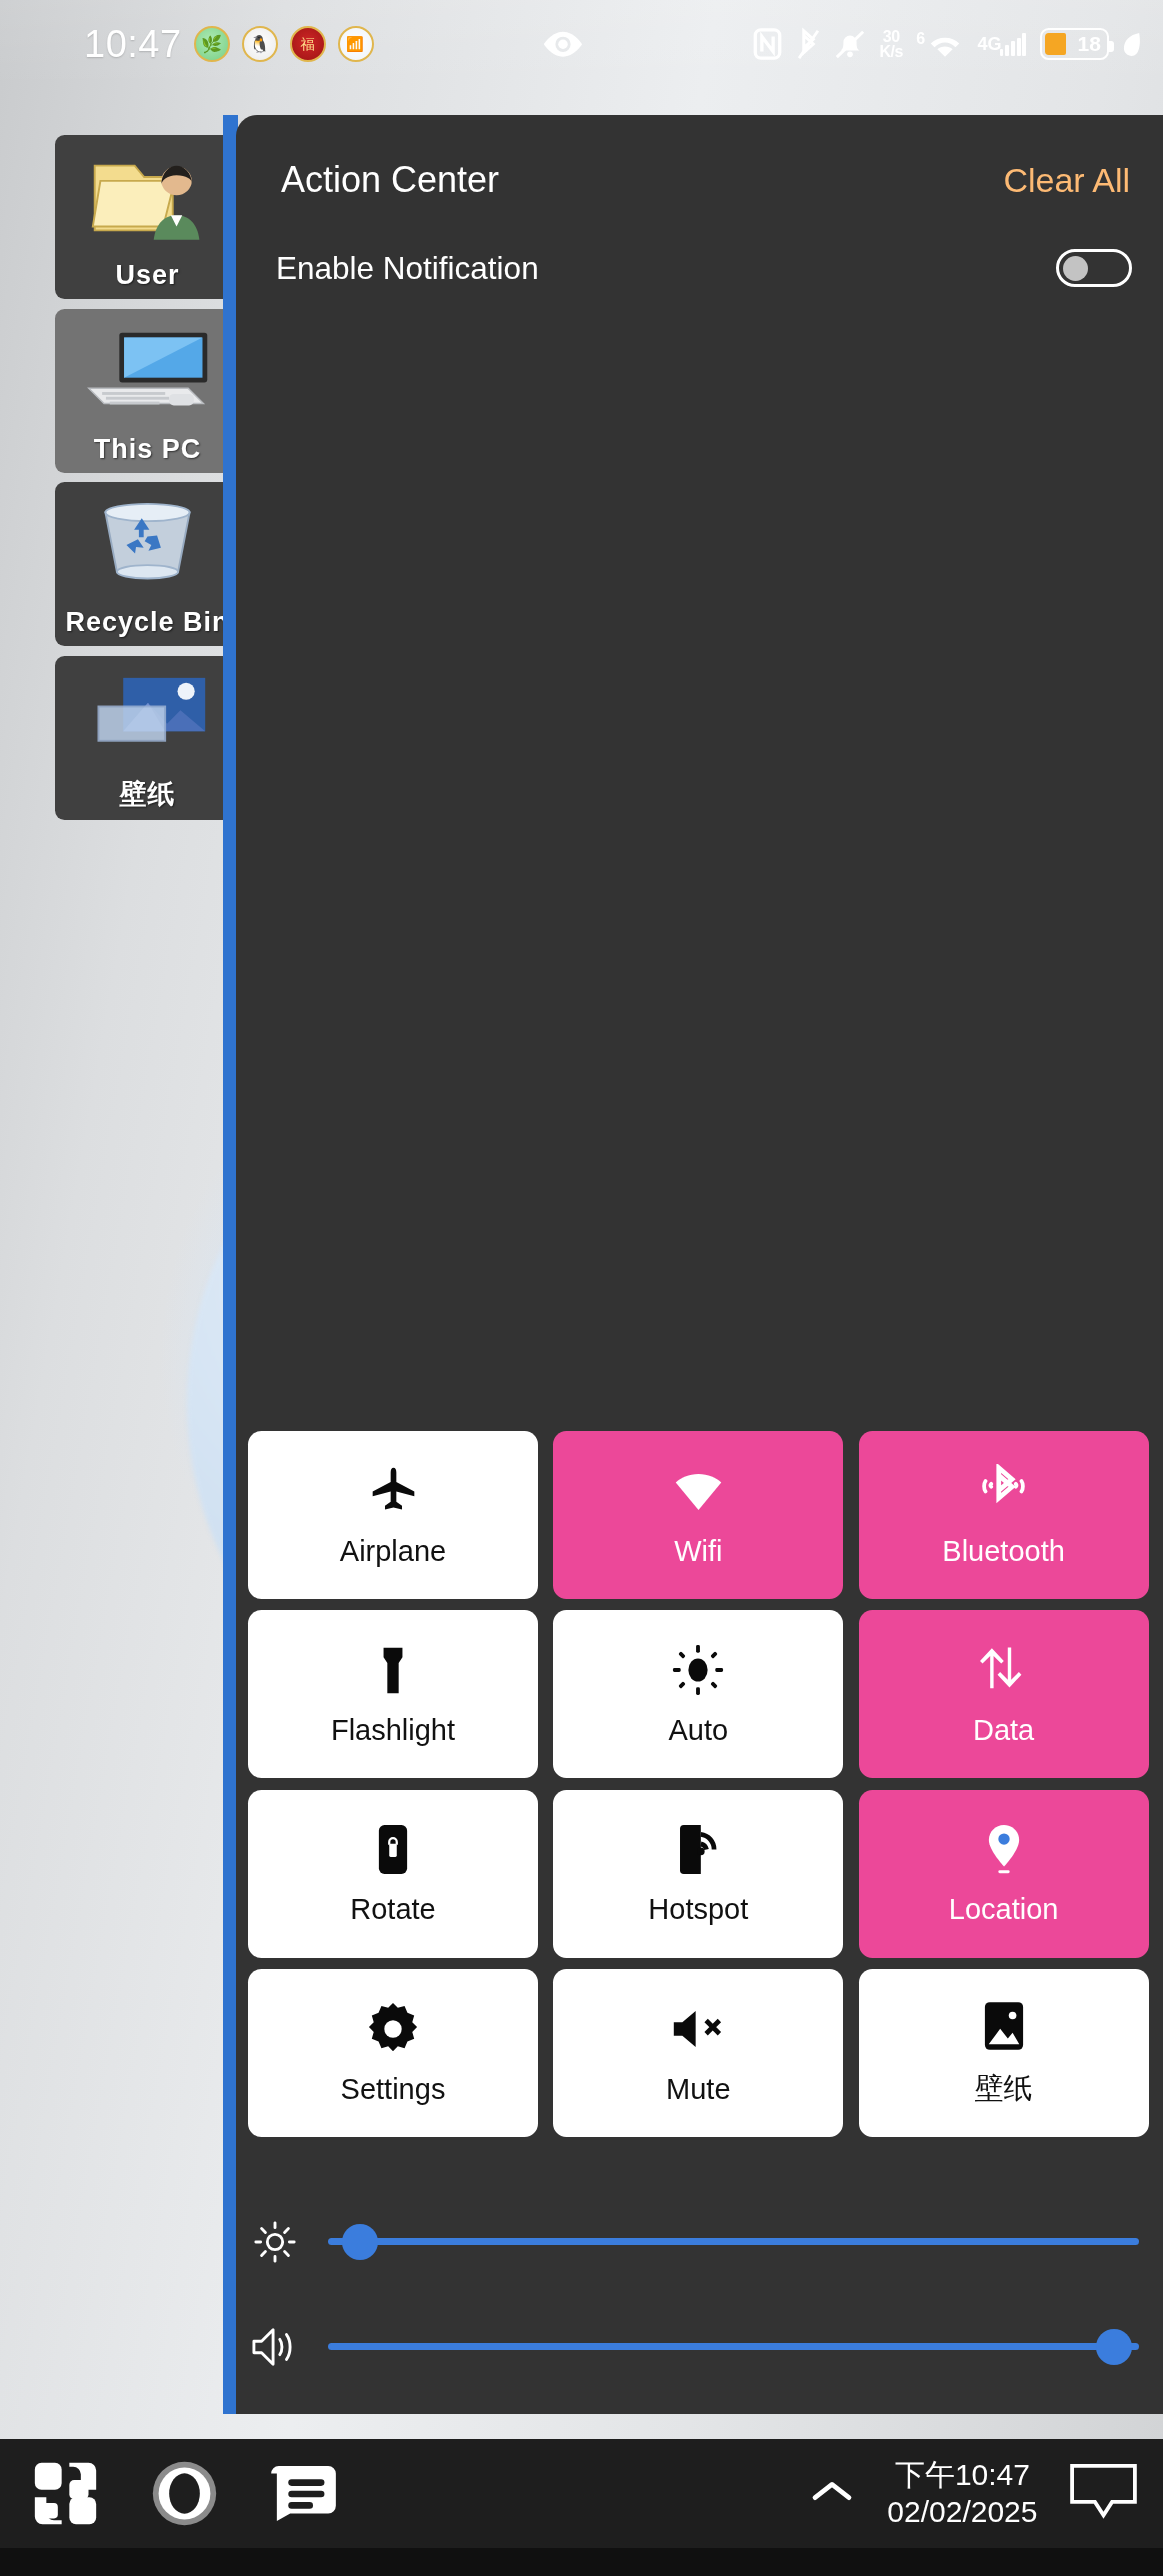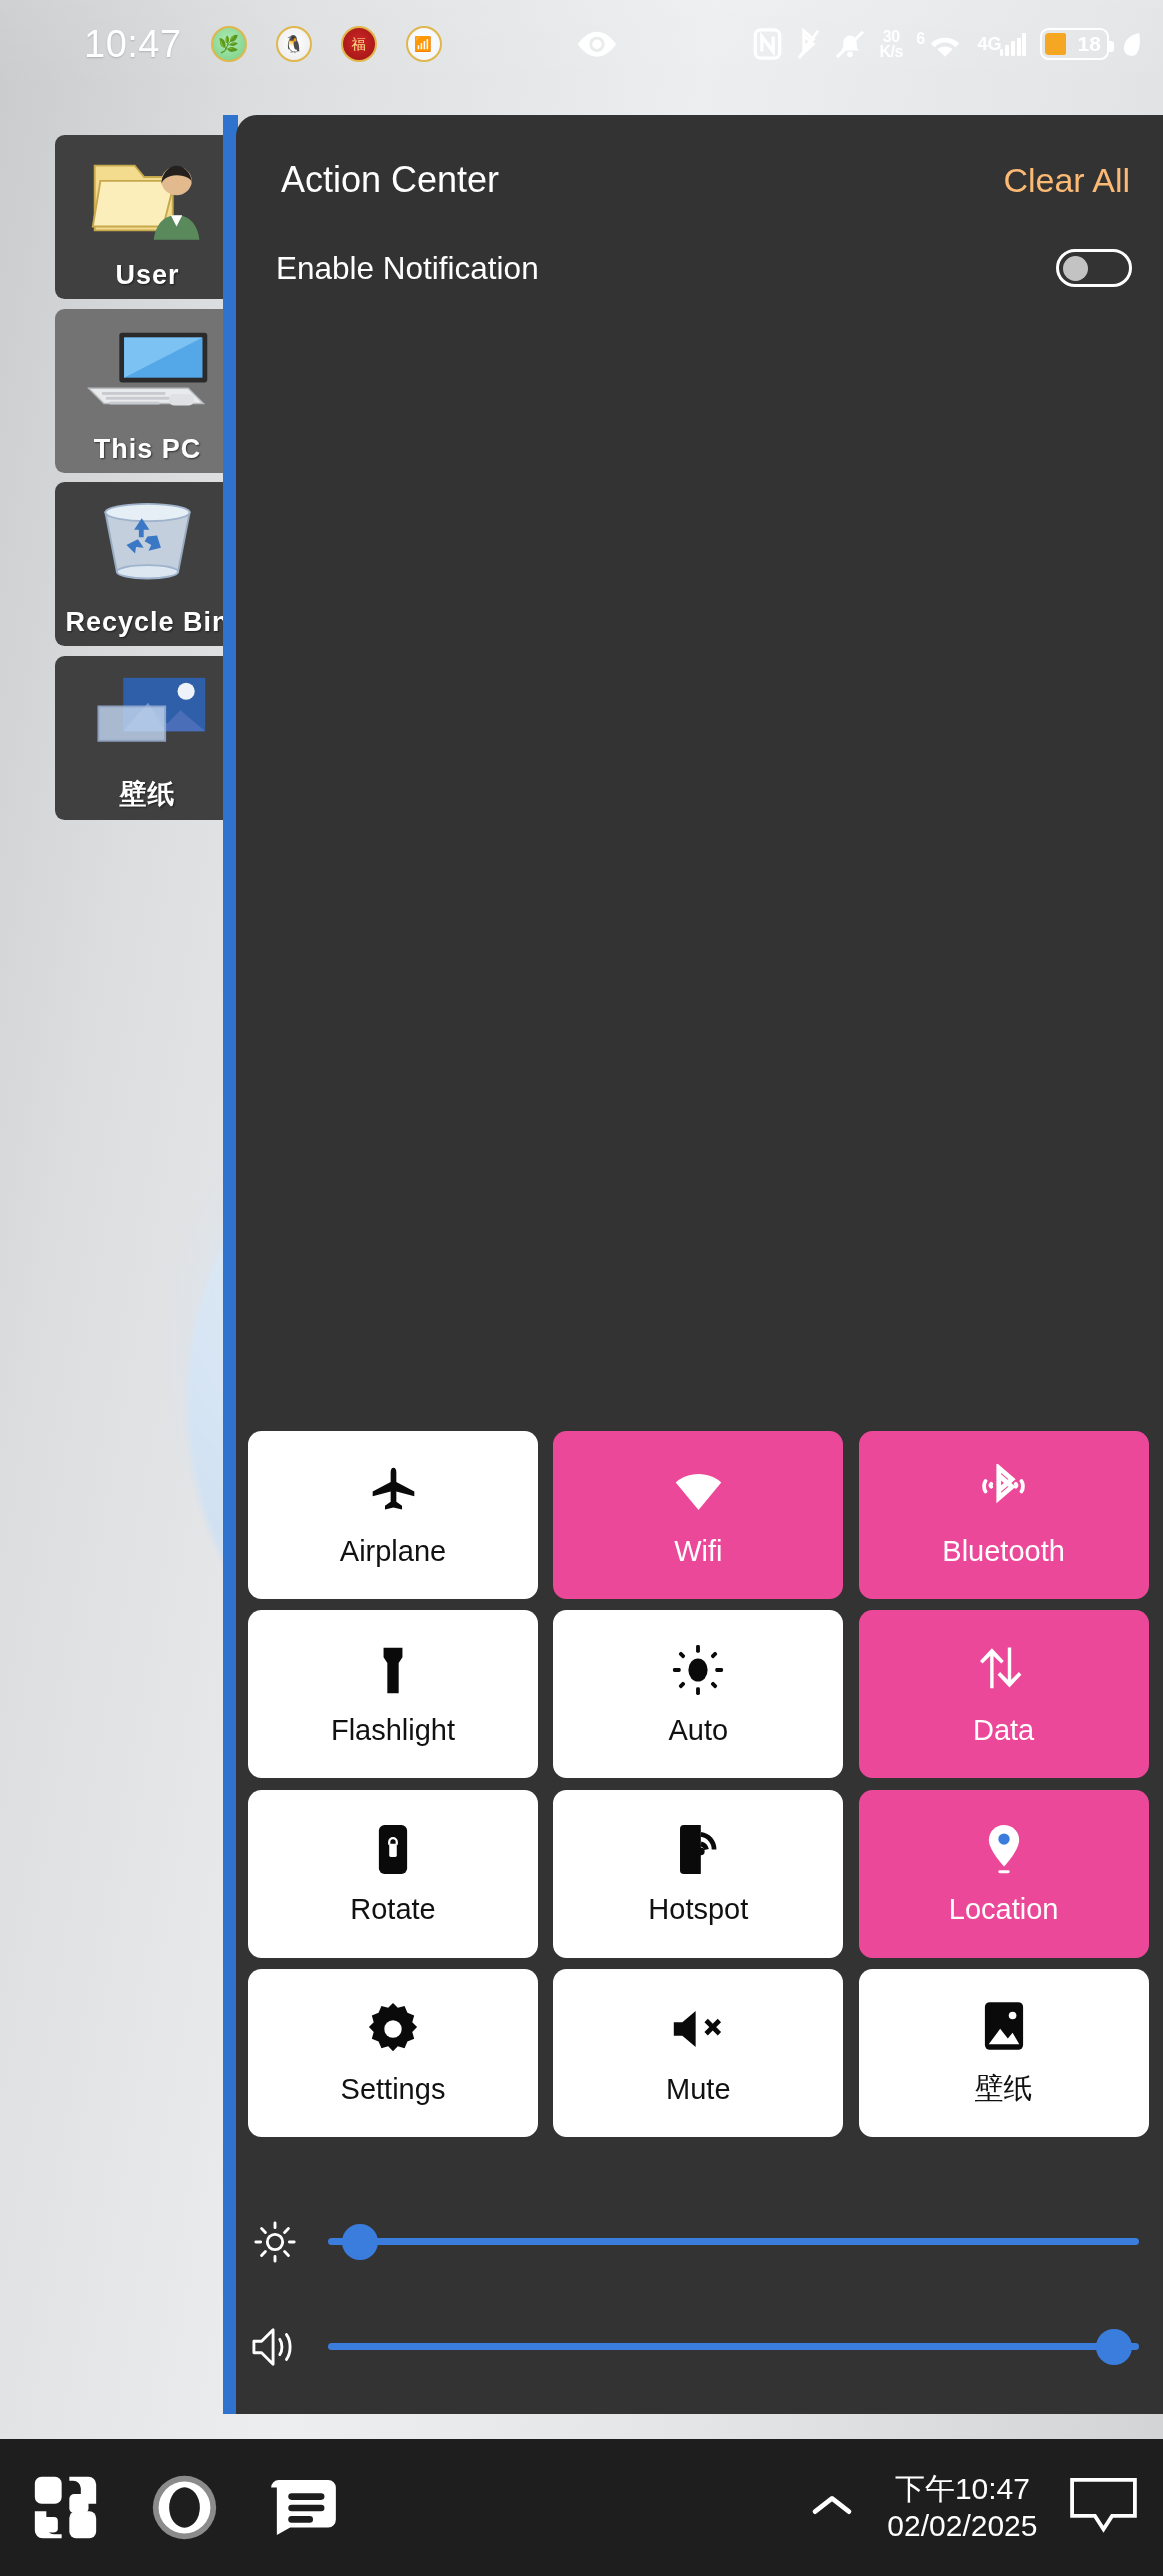--- a/index.html
+++ b/index.html
@@ -25,21 +25,21 @@
     filter:blur(1.9px);
   }
 
   
   #statusbar{
     position:absolute; left:0; top:0; width:1164px; height:88px;
     display:flex; align-items:center; z-index:40;
     color:#ffffff;
     background:linear-gradient(180deg, rgba(255,255,255,0.10), rgba(255,255,255,0.0));
   }
-  #sb-left{ display:flex; align-items:center; gap:29px; padding-left:84px; }
+  #sb-left{ display:flex; align-items:center; gap:12px; padding-left:84px; }
   #sb-clock{ font-size:38px; font-weight:400; letter-spacing:0.5px; color:#ffffff; text-shadow:0 1px 1.9px rgba(0,0,0,.18); }
   .notif-dot{
     width:36px; height:36px; border-radius:50%;
     border:2.9px solid #e0b64d;
     display:flex; align-items:center; justify-content:center;
     font-size:17px; line-height:1; overflow:hidden;
   }
   .nd1{ background:radial-gradient(circle at 45% 40%,#aeeab3,#77cf86); }
   .nd2{ background:radial-gradient(circle at 50% 45%,#ffffff,#e9e9e9); }
   .nd3{ background:radial-gradient(circle at 50% 45%,#cf2626,#9d1414); }
@@ -129,21 +129,21 @@
   #slider-vol{ top:2318px; }
   .sl-ic{ width:53px; display:flex; align-items:center; justify-content:center; color:#fff; }
   .track{ position:relative; flex:1; height:7.6px; background:#3b7ddd; border-radius:3.8px; margin-right:13.4px;}
   .thumb{
     position:absolute; top:50%; transform:translate(-50%,-50%);
     width:36px; height:36px; border-radius:50%; background:#3b7ddd;
   }
 
   
   #taskbar{
-    position:absolute; left:0; top:2439px; width:1164px; height:137px;
+    position:absolute; left:0; top:2439px; width:1164px; height:109px;
     background:#1e1e1e; display:flex; align-items:center; z-index:50; color:#fff;
   }
   #tb-left{ display:flex; align-items:center; gap:27px; padding-left:19px; }
   .tbbtn{ width:92px; height:95px; display:flex; align-items:center; justify-content:center; }
   #tb-right{ margin-left:auto; display:flex; align-items:center; gap:30.5px; padding-right:25px; }
   #tb-clock{ display:flex; flex-direction:column; align-items:center; line-height:1.22; }
   #tb-time{ font-size:30px; }
   #tb-date{ font-size:30px; }
 </style>
 </head>

